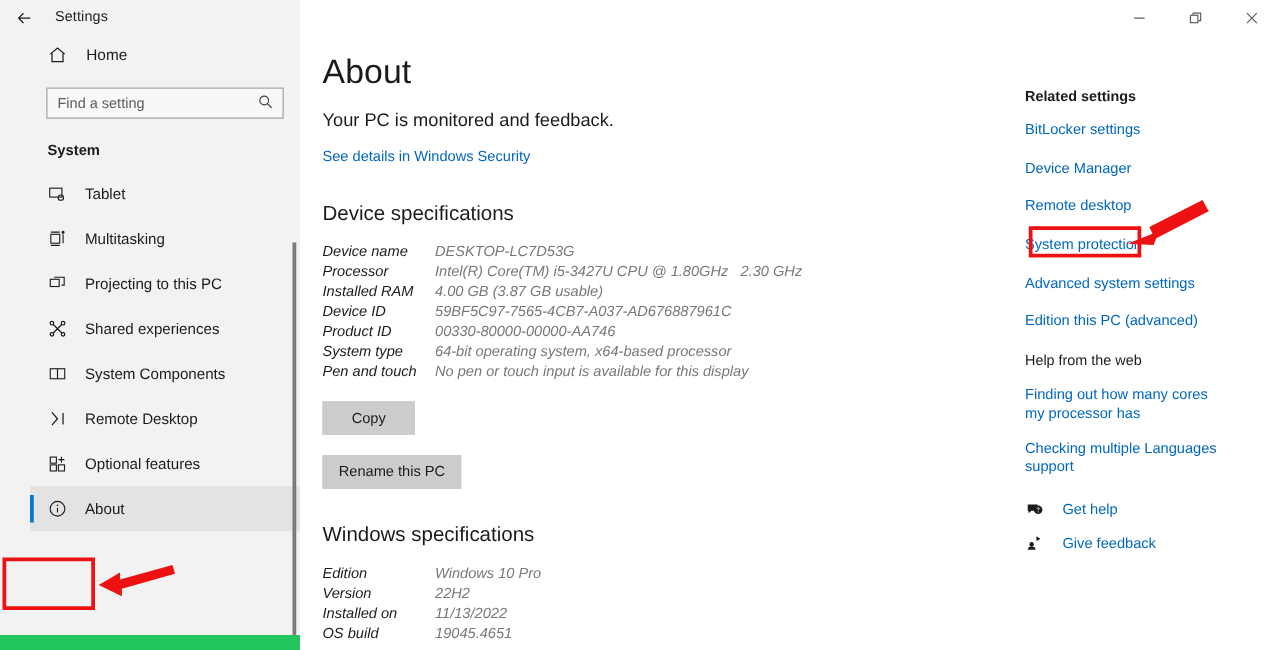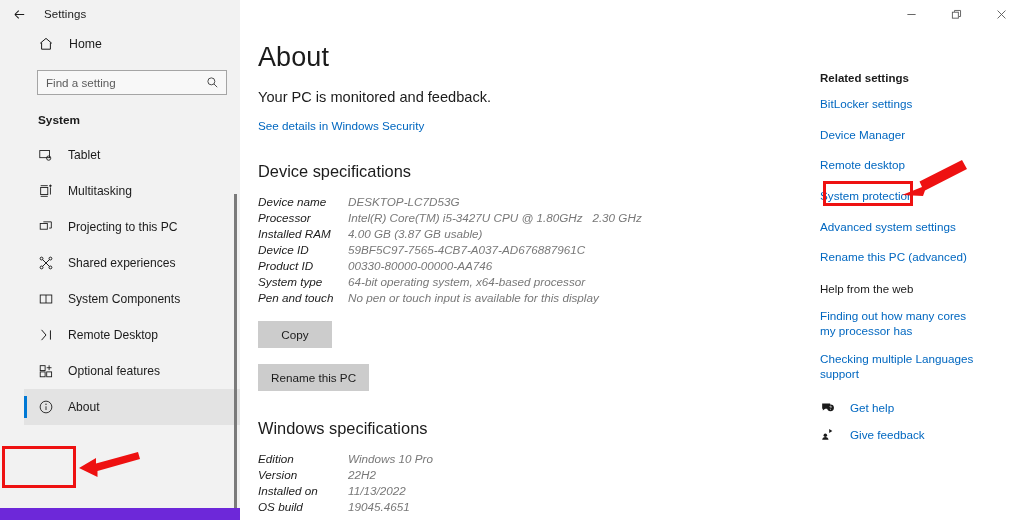--- a/index.html
+++ b/index.html
@@ -6,21 +6,21 @@
   * { box-sizing: border-box; margin: 0; padding: 0; }
   html, body {
     width: 1024px; height: 520px;
     font-family: "Liberation Sans", sans-serif;
     background: #ffffff;
     overflow: hidden;
   }
   #app {
     position: relative;
     width: 1024px; height: 520px;
-    background: #6d28d9;
+    background: #22c55e;
   }
 
   
   .titlebar {
     position: absolute; top: 0; left: 0;
     width: 1024px; height: 28px;
     background: #ffffff;
     z-index: 20;
   }
   .titlebar-left {
@@ -412,21 +412,21 @@
 
     
     <div class="rail">
       <div class="rail-head">Related settings</div>
 
       <a href="#" class="rail-link">BitLocker settings</a>
       <a href="#" class="rail-link">Device Manager</a>
       <a href="#" class="rail-link">Remote desktop</a>
       <a href="#" class="rail-link">System protection</a>
       <a href="#" class="rail-link">Advanced system settings</a>
-      <a href="#" class="rail-link">Rename this PC (advanced)</a>
+      <a href="#" class="rail-link">Edition this PC (advanced)</a>
 
       <div class="rail-head2">Help from the web</div>
       <a href="#" class="rail-link2">Finding out how many cores my processor has</a>
       <a href="#" class="rail-link2">Checking multiple Languages support</a>
 
       <div class="rail-icon-row" style="margin-top:18px;">
         <span class="ic">
           <svg width="15" height="15" viewBox="0 0 18 18" fill="none" stroke="currentColor" stroke-width="1.2">
             <path d="M2.6 4.2h9.6v6.2H6.2L3.4 12.6v-2.2H2.6z" fill="currentColor" stroke="none"></path>
             <circle cx="12.6" cy="9.4" r="4.1" fill="currentColor" stroke="none"></circle>

